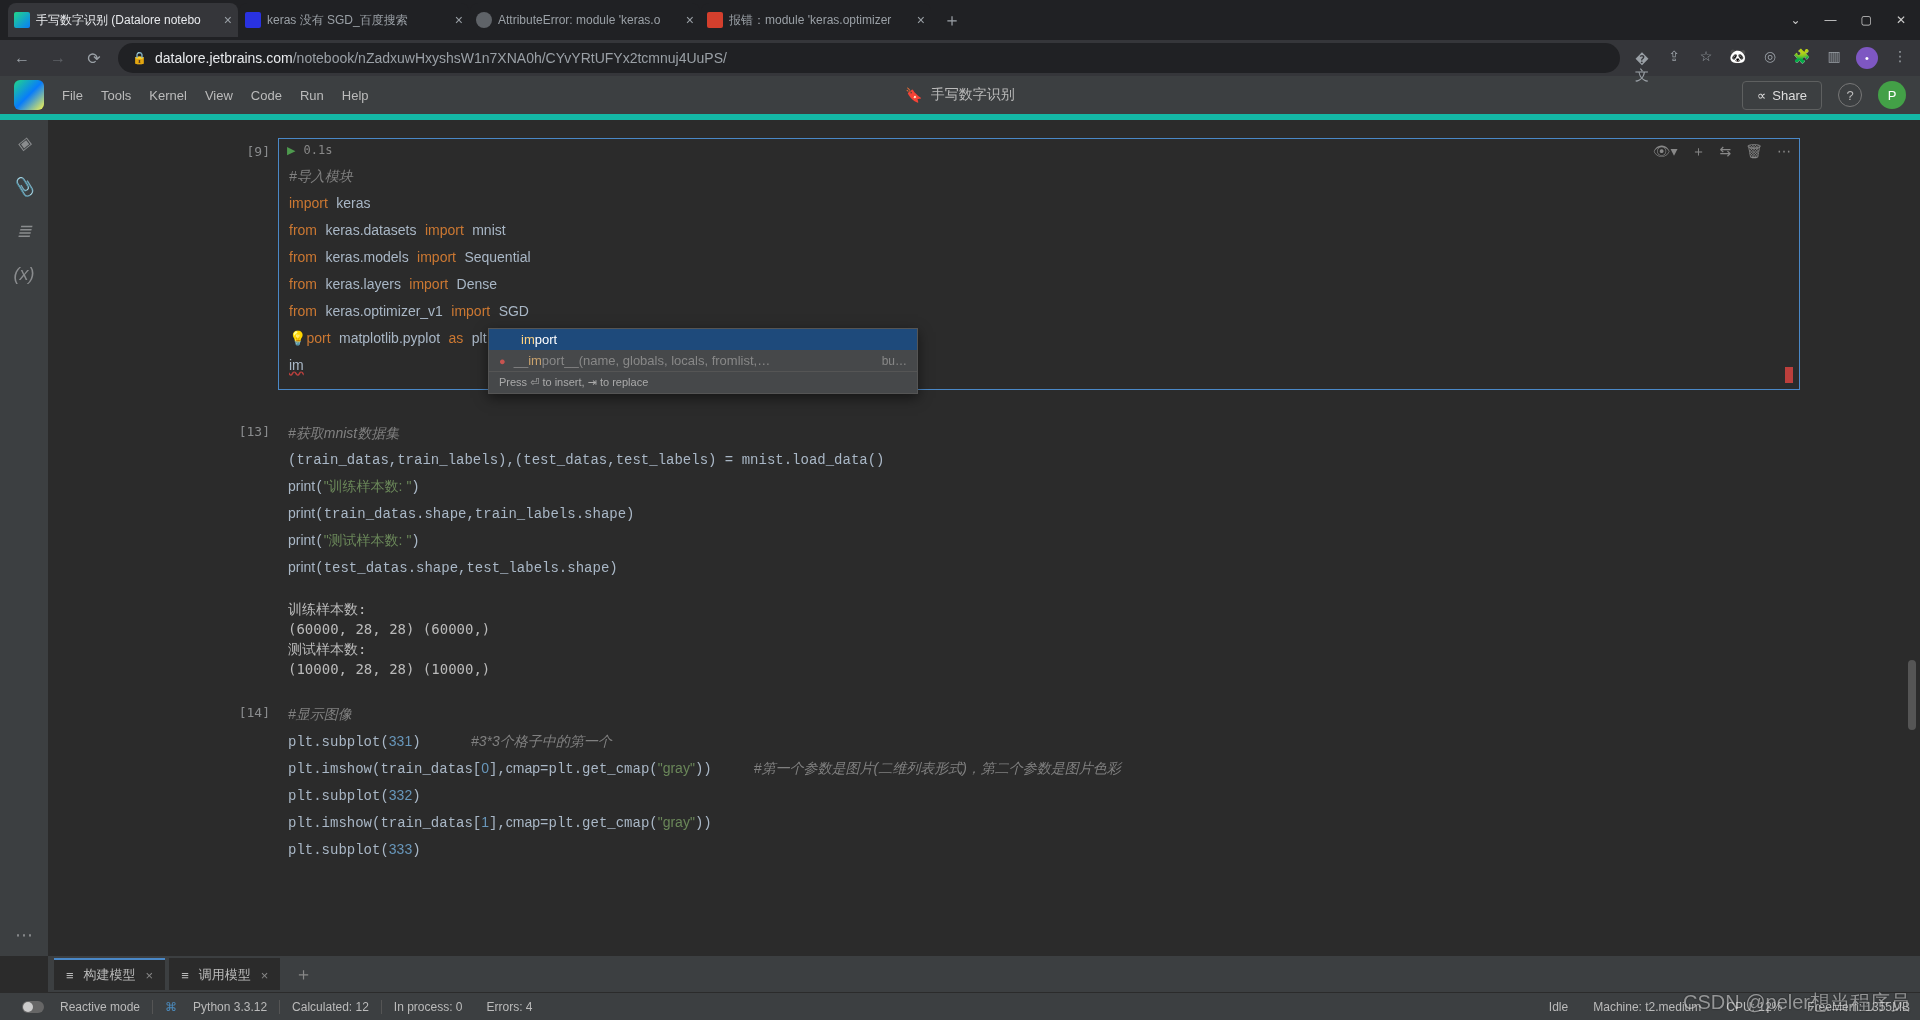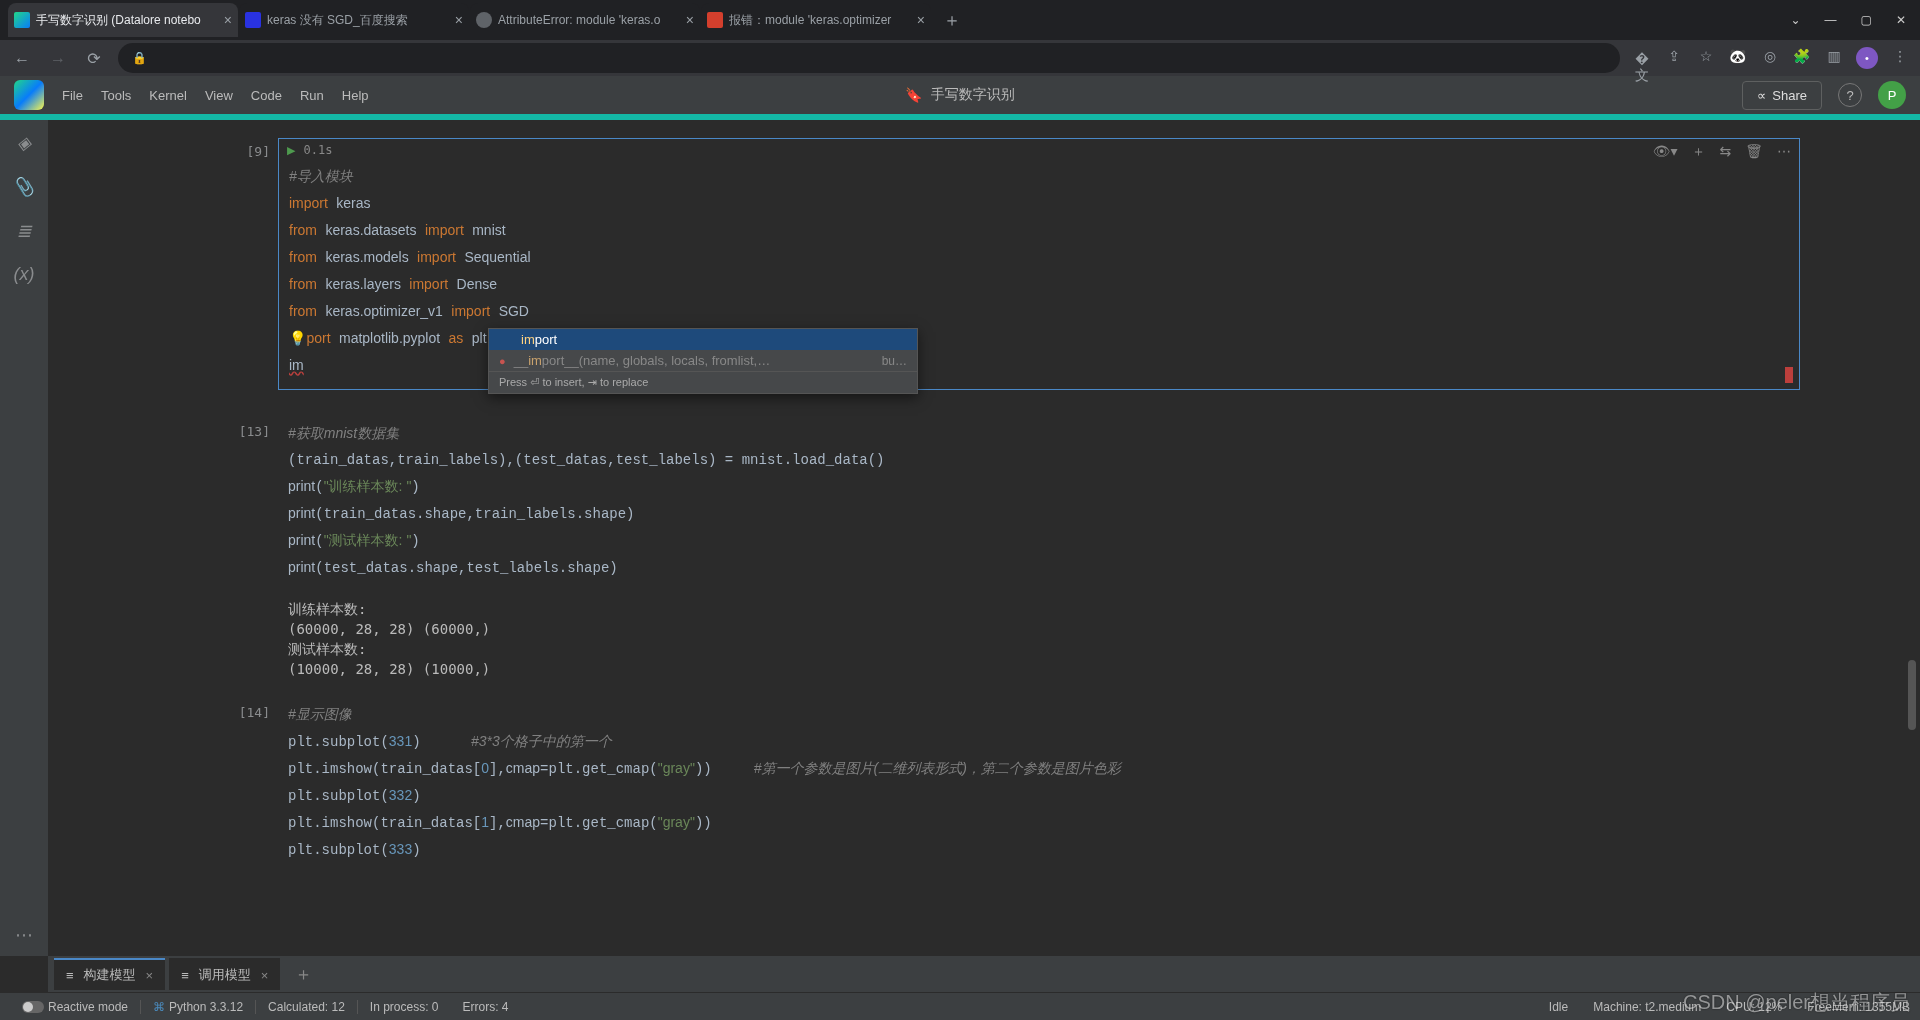--- a/index.html
+++ b/index.html
@@ -68,21 +68,21 @@
 .ac-hint{font-size:11px;color:#aaa;padding:4px 10px;border-top:1px solid #555}
 
 .output{font-family:Consolas,monospace;font-size:14px;line-height:20px;color:#bbb;padding:8px 10px 14px 10px;white-space:pre}
 
 .bot-tabs{position:absolute;left:48px;right:0;bottom:28px;height:36px;background:#3c3f41;display:flex;align-items:center;padding-left:6px;gap:4px}
 .sheet-tab{display:flex;align-items:center;gap:10px;padding:6px 12px;background:#2b2b2b;color:#bbb;font-size:13px;border-top:2px solid transparent;cursor:pointer}
 .sheet-tab.active{border-top:2px solid #4a88c7}
 .sheet-tab .x{color:#888;font-size:13px}
 .add-sheet{color:#888;font-size:18px;padding:0 10px;cursor:pointer}
 .status{position:absolute;left:0;right:0;bottom:0;height:28px;background:#3c3f41;display:flex;align-items:center;font-size:12px;color:#bbb;padding:0 10px;border-top:1px solid #2b2b2b}
-.status .seg{padding:0 12px;border-right:1px solid #555;display:flex;align-items:center;gap:4px}
+.status .seg{padding:0 12px;border-right:1px solid #555;display:flex;align-items:center;gap:16px}
 .status .right{margin-left:auto;display:flex;gap:25px}
 .toggle{width:22px;height:12px;background:#666;border-radius:6px;position:relative}
 .toggle::after{content:"";position:absolute;left:1px;top:1px;width:10px;height:10px;background:#ccc;border-radius:50%}
 .py-ico{color:#4b8bbe}
 .watermark{position:absolute;right:10px;bottom:4px;color:#dcdcdc;font-size:20px;opacity:0.55;font-family:Arial;pointer-events:none;z-index:20;text-shadow:0 0 2px #000}
 .scrollbar{position:absolute;right:2px;top:120px;bottom:64px;width:10px}
 .scrollbar .thumb{position:absolute;top:540px;width:8px;height:70px;background:#555;border-radius:4px}
 </style>
 </head>
 <body>
@@ -116,20 +116,21 @@
     <span>✕</span>
   </div>
 </div>
 
 <div class="addr-row">
   <span class="nav-ico">←</span>
   <span class="nav-ico" style="opacity:.4">→</span>
   <span class="nav-ico">⟳</span>
   <div class="addr-box">
     <span class="lock">🔒</span>
+    <span class="url"><span class="host">datalore.jetbrains.com</span><span>/notebook/nZadxuwHxyshsW1n7XNA0h/CYvYRtUFYx2tcmnuj4UuPS/</span></span>
   </div>
   <span class="ext-ico">�文</span>
   <span class="ext-ico">⇪</span>
   <span class="ext-ico">☆</span>
   <span class="ext-ico">🐼</span>
   <span class="ext-ico">◎</span>
   <span class="ext-ico">🧩</span>
   <span class="ext-ico">▥</span>
   <span class="avatar-sm">•</span>
   <span class="ext-ico">⋮</span>

